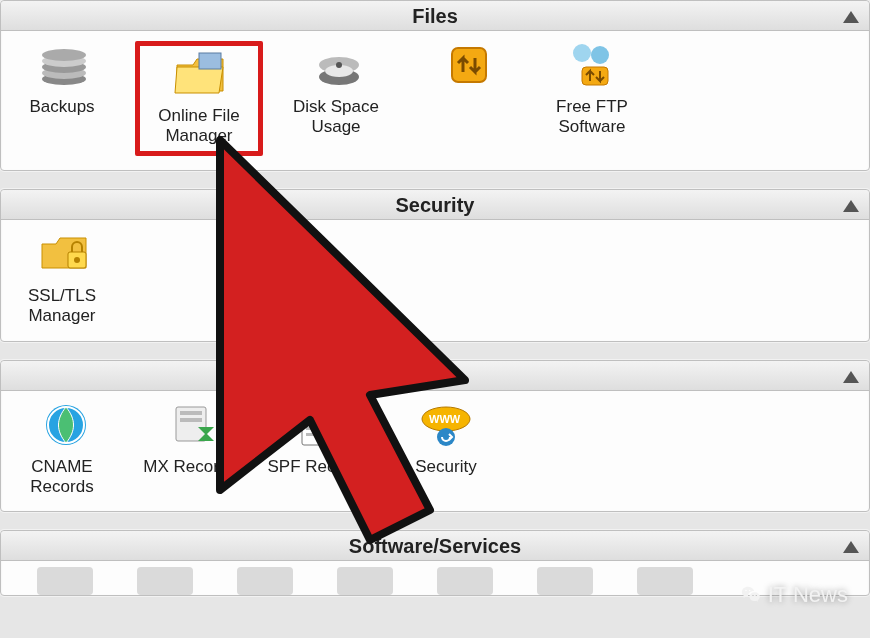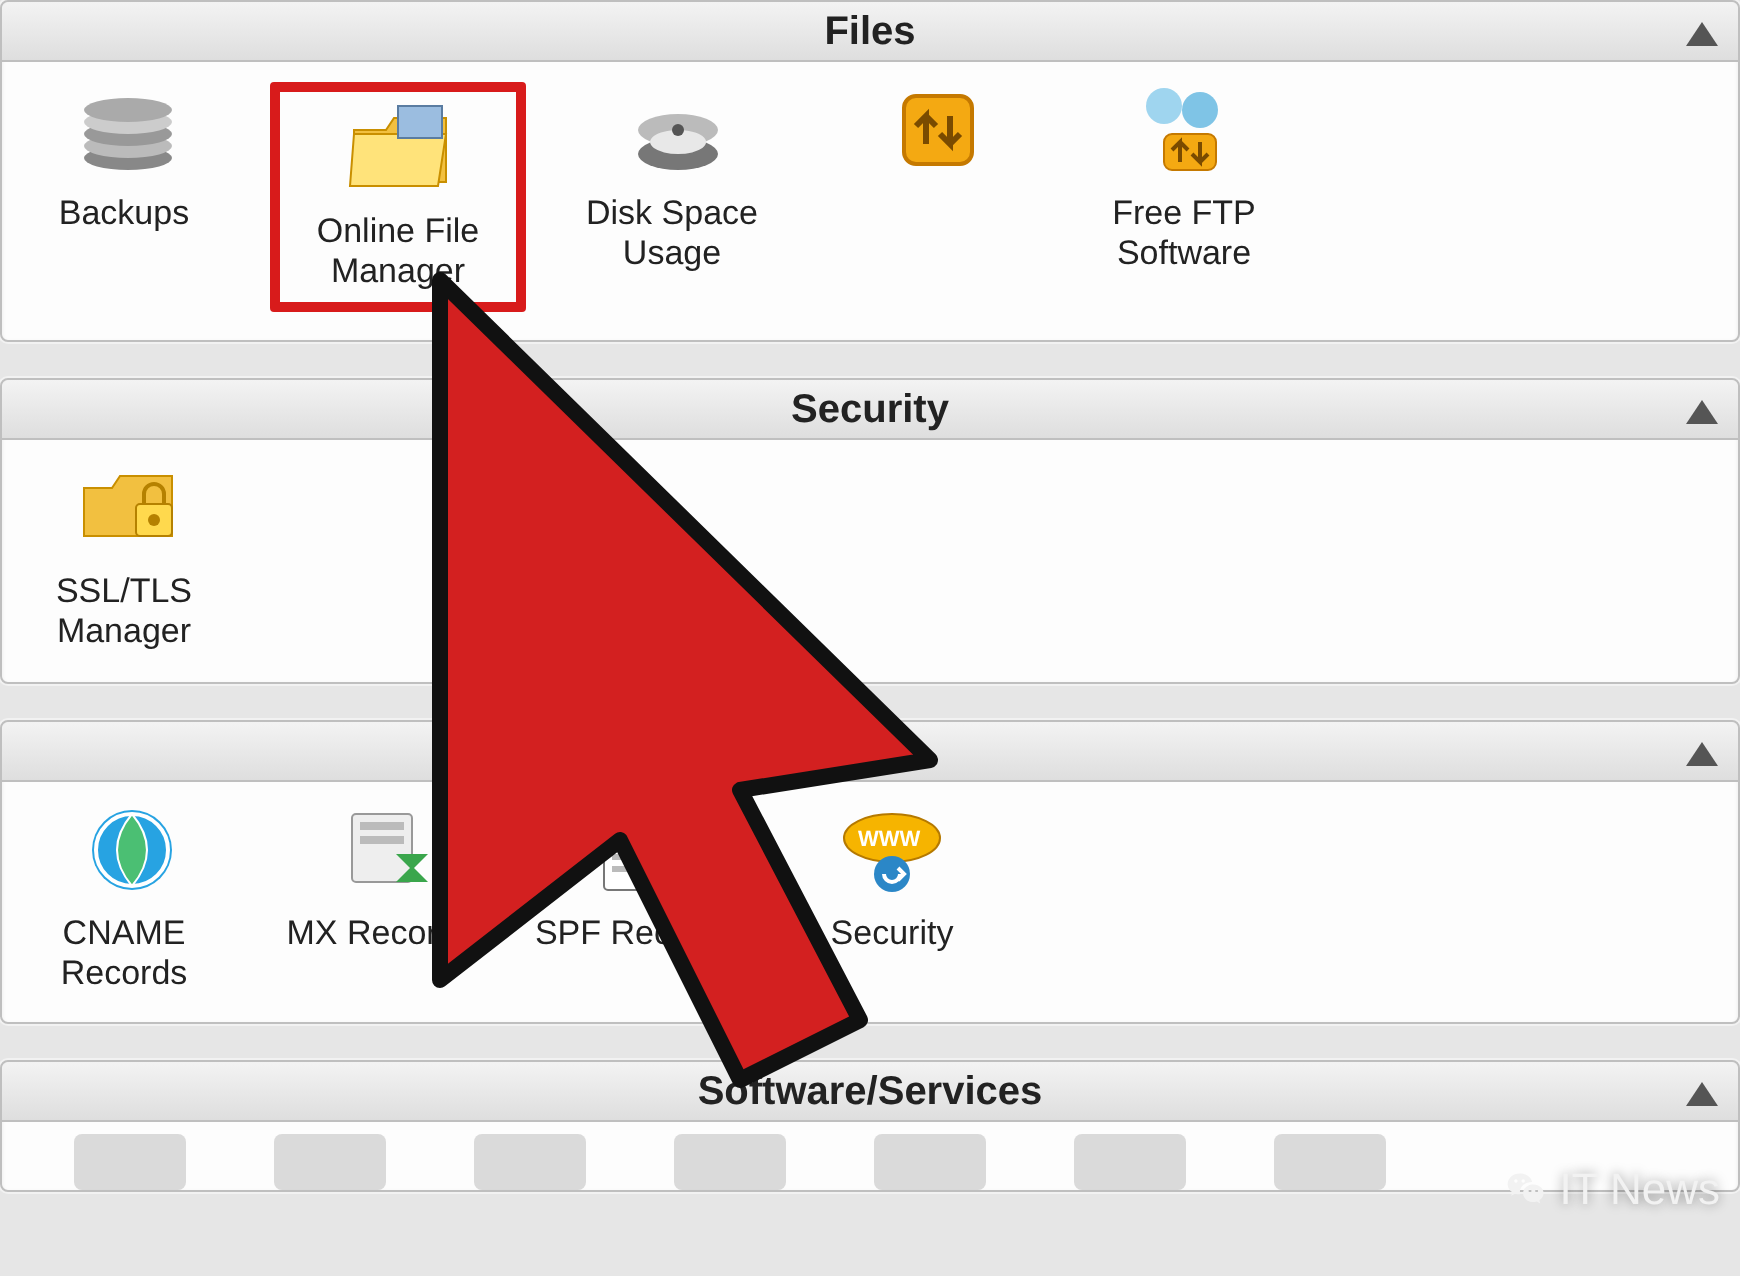--- a/index.html
+++ b/index.html
@@ -78,21 +78,21 @@
     padding-left: 36px;
   }
   .ghost-icon {
     width: 56px; height: 28px;
     background: #b8b8b8;
     border-radius: 4px;
     opacity: .5;
   }
   .watermark {
     position: absolute;
-    right: 10px;
+    right: 22px;
     bottom: 30px;
     display: flex;
     align-items: center;
     gap: 6px;
     color: #f2f2f2;
     font-size: 22px;
     font-weight: 500;
     text-shadow: 0 0 6px rgba(0,0,0,.4);
   }
   .watermark-icon {

